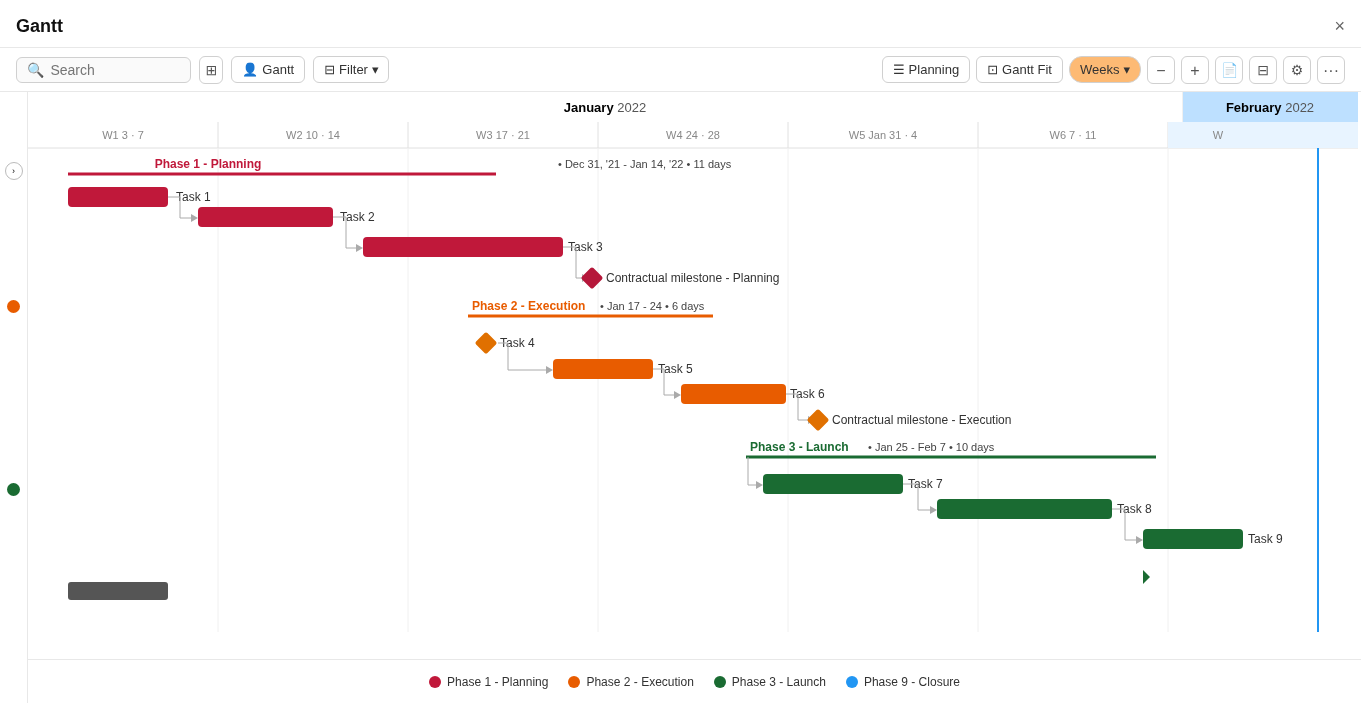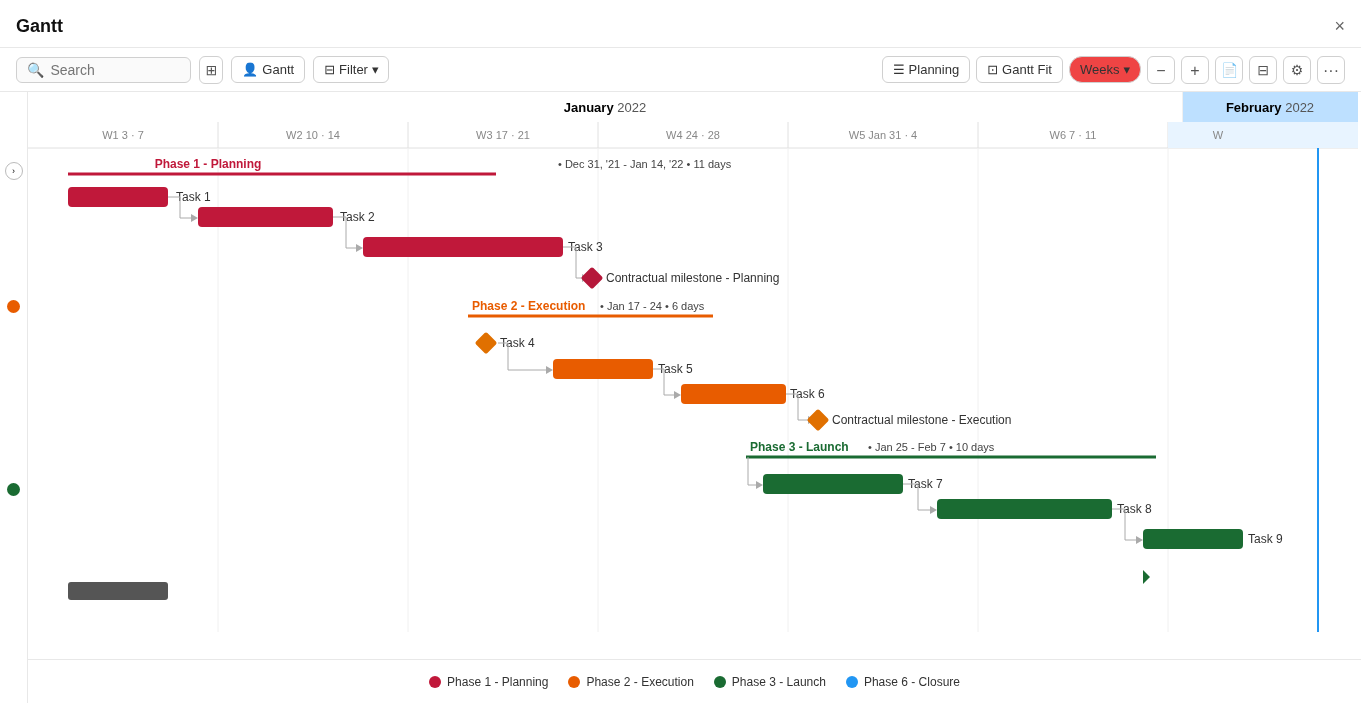--- a/index.html
+++ b/index.html
@@ -30,21 +30,21 @@
     .toolbar-btn {
       display: flex; align-items: center; gap: 4px; padding: 5px 10px;
       border: 1px solid #d0d0d0; border-radius: 6px; cursor: pointer;
       background: #fff; font-size: 13px; color: #333;
     }
     .toolbar-btn-icon { background: none; border: none; cursor: pointer; padding: 5px; color: #555; font-size: 14px; border-radius: 4px; }
 
     .weeks-selector {
       display: flex; align-items: center; gap: 4px; padding: 5px 10px;
       border: 1px solid #d0d0d0; border-radius: 13px; cursor: pointer;
-      background: #ef4444; font-size: 13px;
+      background: #fdba74; font-size: 13px;
     }
 
     
     .legend {
       display: flex; align-items: center; justify-content: center;
       gap: 20px; padding: 10px; border-top: 1px solid #e8e8e8;
       height: 44px; background: #fff;
     }
     .legend-item { display: flex; align-items: center; gap: 6px; font-size: 12px; }
     .legend-dot { width: 12px; height: 12px; border-radius: 50%; }
@@ -273,18 +273,18 @@
         <div class="legend-item">
           <div class="legend-dot" style="background:#e85c00;"></div>
           <span>Phase 2 - Execution</span>
         </div>
         <div class="legend-item">
           <div class="legend-dot" style="background:#1a6b32;"></div>
           <span>Phase 3 - Launch</span>
         </div>
         <div class="legend-item">
           <div class="legend-dot" style="background:#2196f3;"></div>
-          <span>Phase 6 - Closure</span>
+          <span>Phase 9 - Closure</span>
         </div>
       </div>
     </div>
   </div>
 </div>
 
 </body></html>

